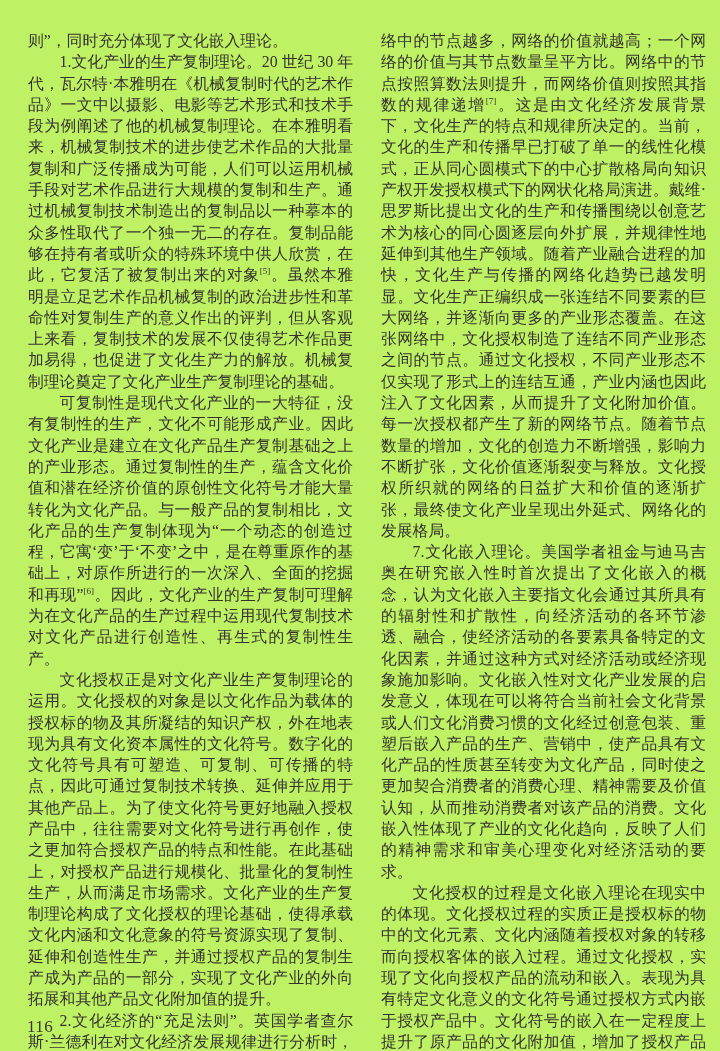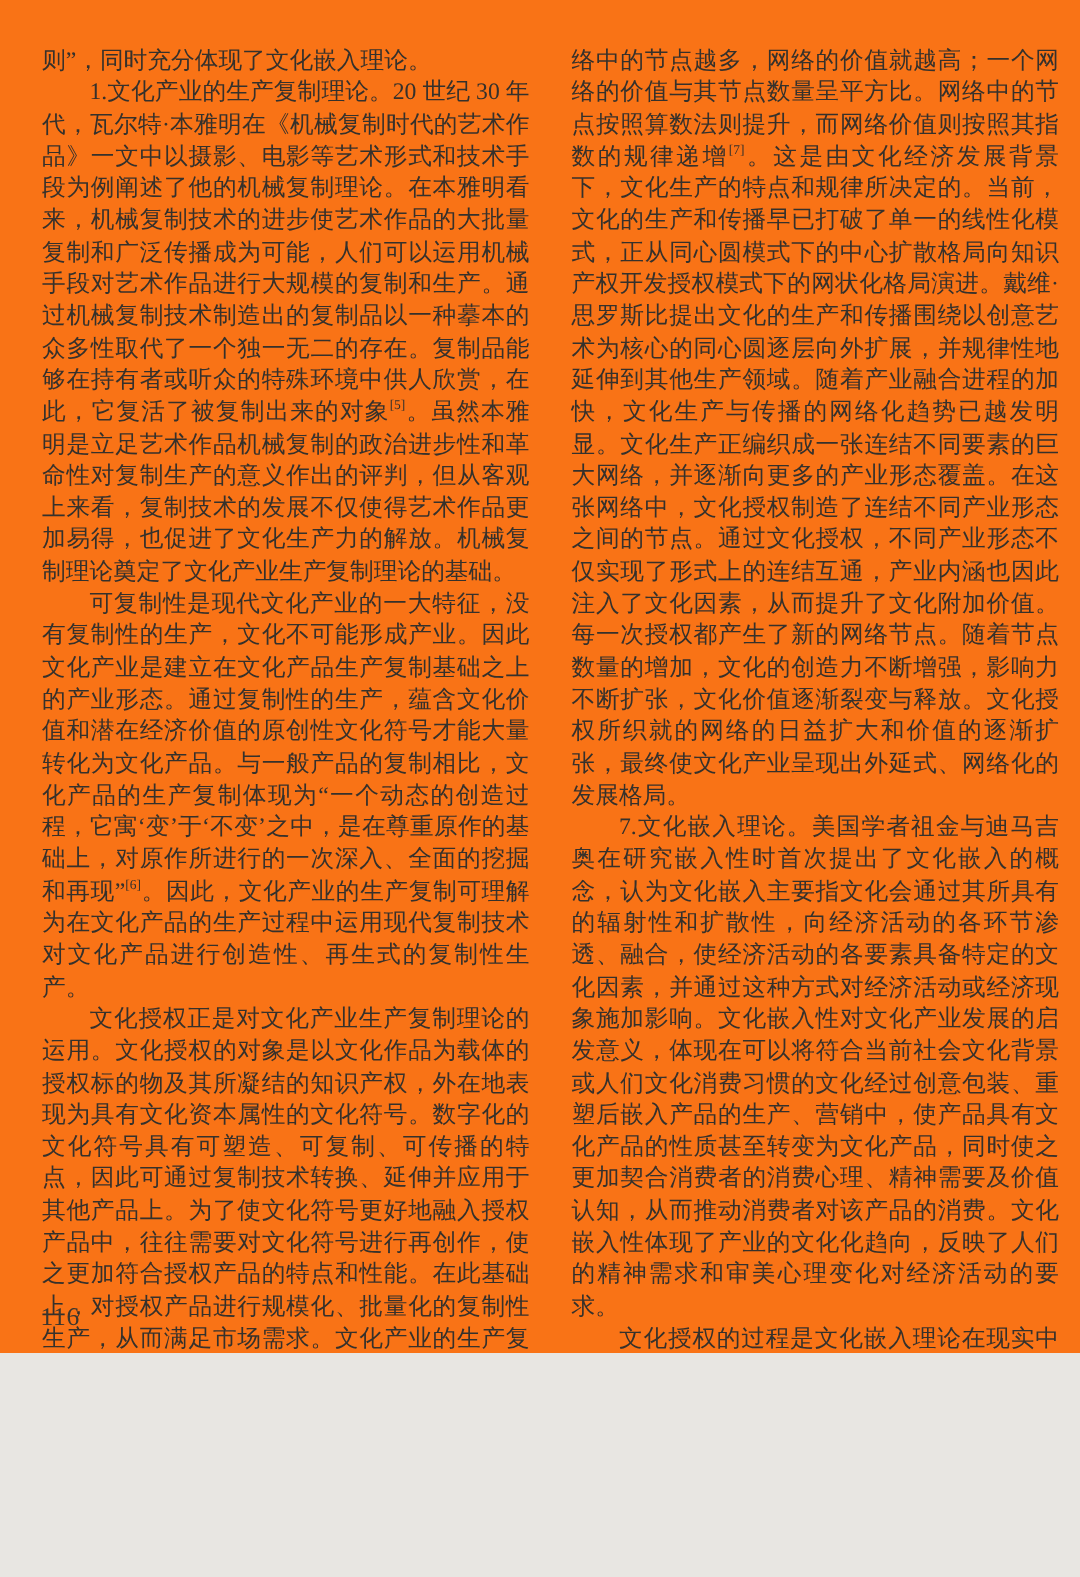--- a/index.html
+++ b/index.html
@@ -4,23 +4,23 @@
 <style>
   html, body {
     margin: 0;
     padding: 0;
     background: #e8e6e2;
   }
   .page {
     position: relative;
     box-sizing: border-box;
     width: 720px;
-    height: 902px;
+    height: 1051px;
     margin: 0 auto;
-    background: #f97316;
+    background: #bef264;
     color: #35312c;
     font-family: "Liberation Serif", "DejaVu Serif", serif;
     padding: 30px 14px 0 28px;
     overflow: hidden;
   }
   .cols {
     display: flex;
     gap: 28px;
   }
   .col {

